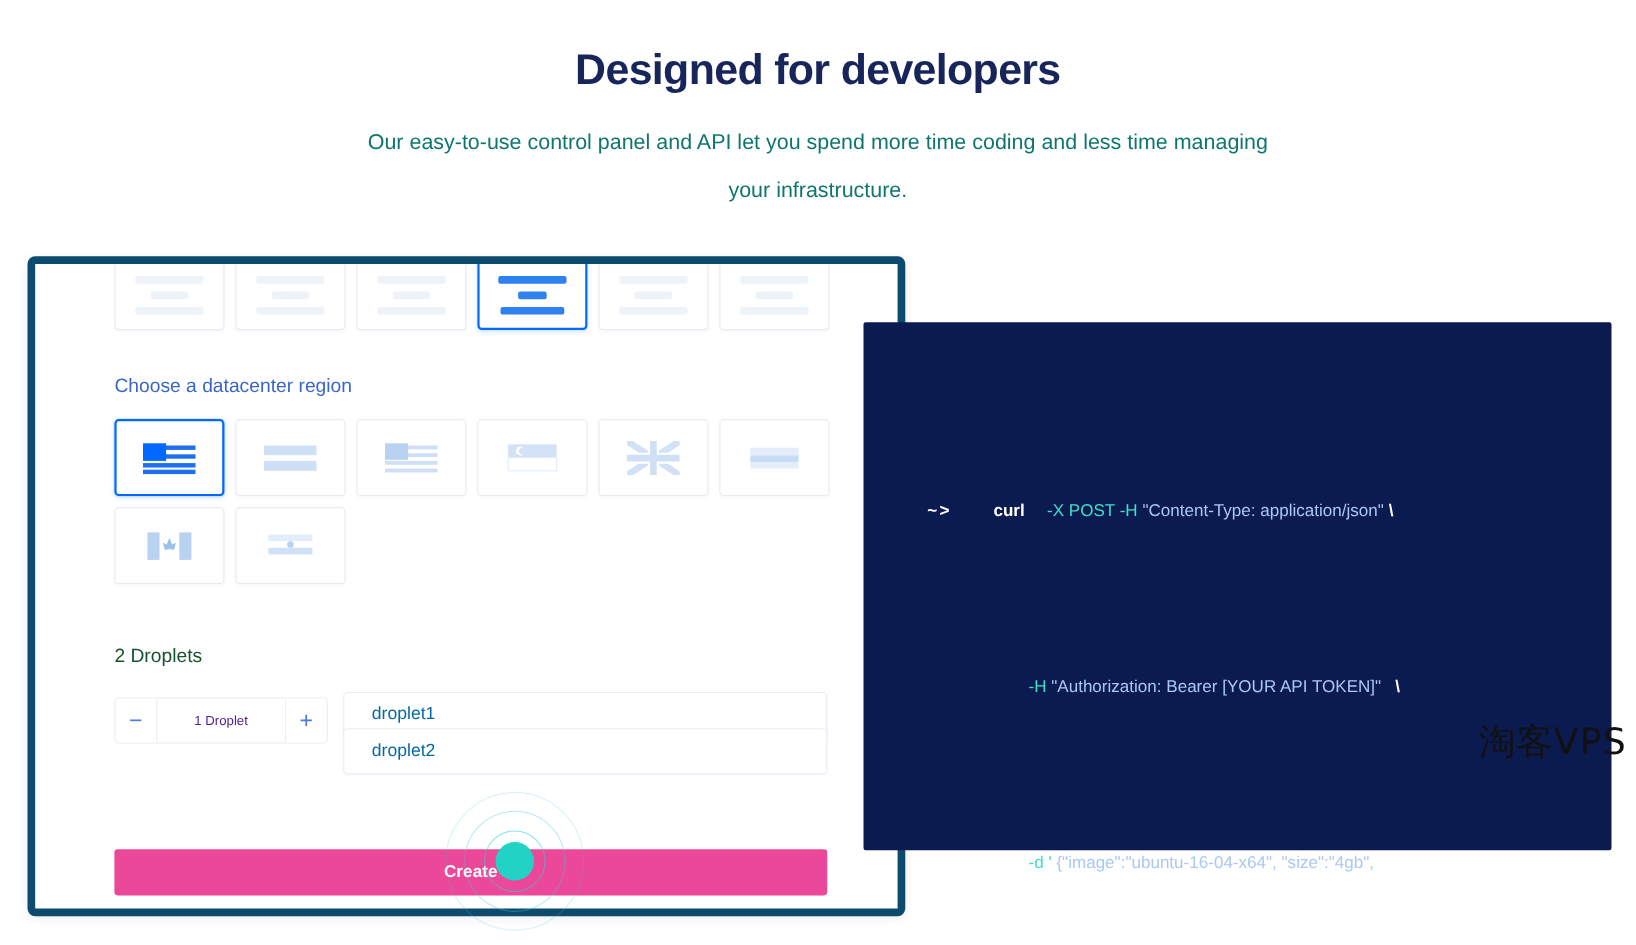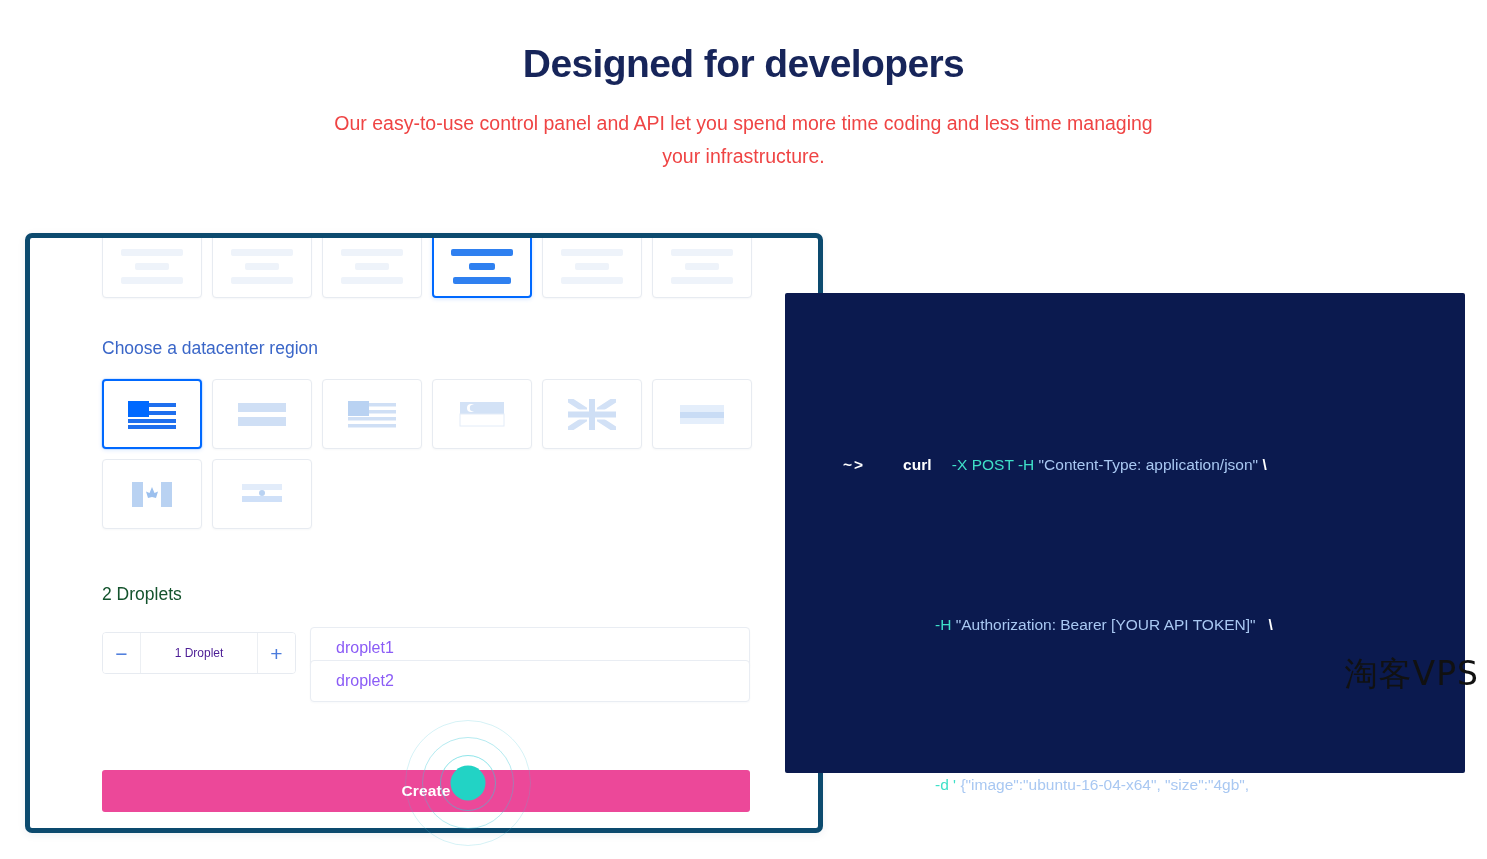--- a/index.html
+++ b/index.html
@@ -33,34 +33,34 @@
   }
 
   .subhead {
     position: absolute;
     left: 50%;
     transform: translateX(-50%);
     top: 107px;
     width: 830px;
     text-align: center;
     font-size: 19.5px;
-    line-height: 33px;
-    color: #ef4444;
+    line-height: 44px;
+    color: #0f766e;
     font-weight: 400;
   }
 
   
   .panel {
     position: absolute;
     left: 25px;
     top: 233px;
     width: 798px;
     height: 600px;
     background: #ffffff;
-    border: 5px solid #0c4a6e;
+    border: 7px solid #0c4a6e;
     border-radius: 7px;
     box-shadow: 0 2px 9px rgba(20,40,80,0.07);
     overflow: hidden;
   }
 
   .panel-inner { position: relative; width: 100%; height: 100%; }
 
   
   .opt-row {
     position: absolute;
@@ -177,21 +177,21 @@
     left: 280px;
     width: 440px;
     height: 42px;
     border: 1px solid #e9edf3;
     border-radius: 4px;
     background: #ffffff;
     display: flex;
     align-items: center;
     padding-left: 25px;
     font-size: 16px;
-    color: #8b5cf6;
+    color: #0369a1;
     box-shadow: 0 1px 2px rgba(30,50,90,0.03);
   }
   .name-input.i1 { top: 389px; }
   .name-input.i2 { top: 422px; }
 
   
   .create-btn {
     position: absolute;
     left: 72px;
     top: 532px;

